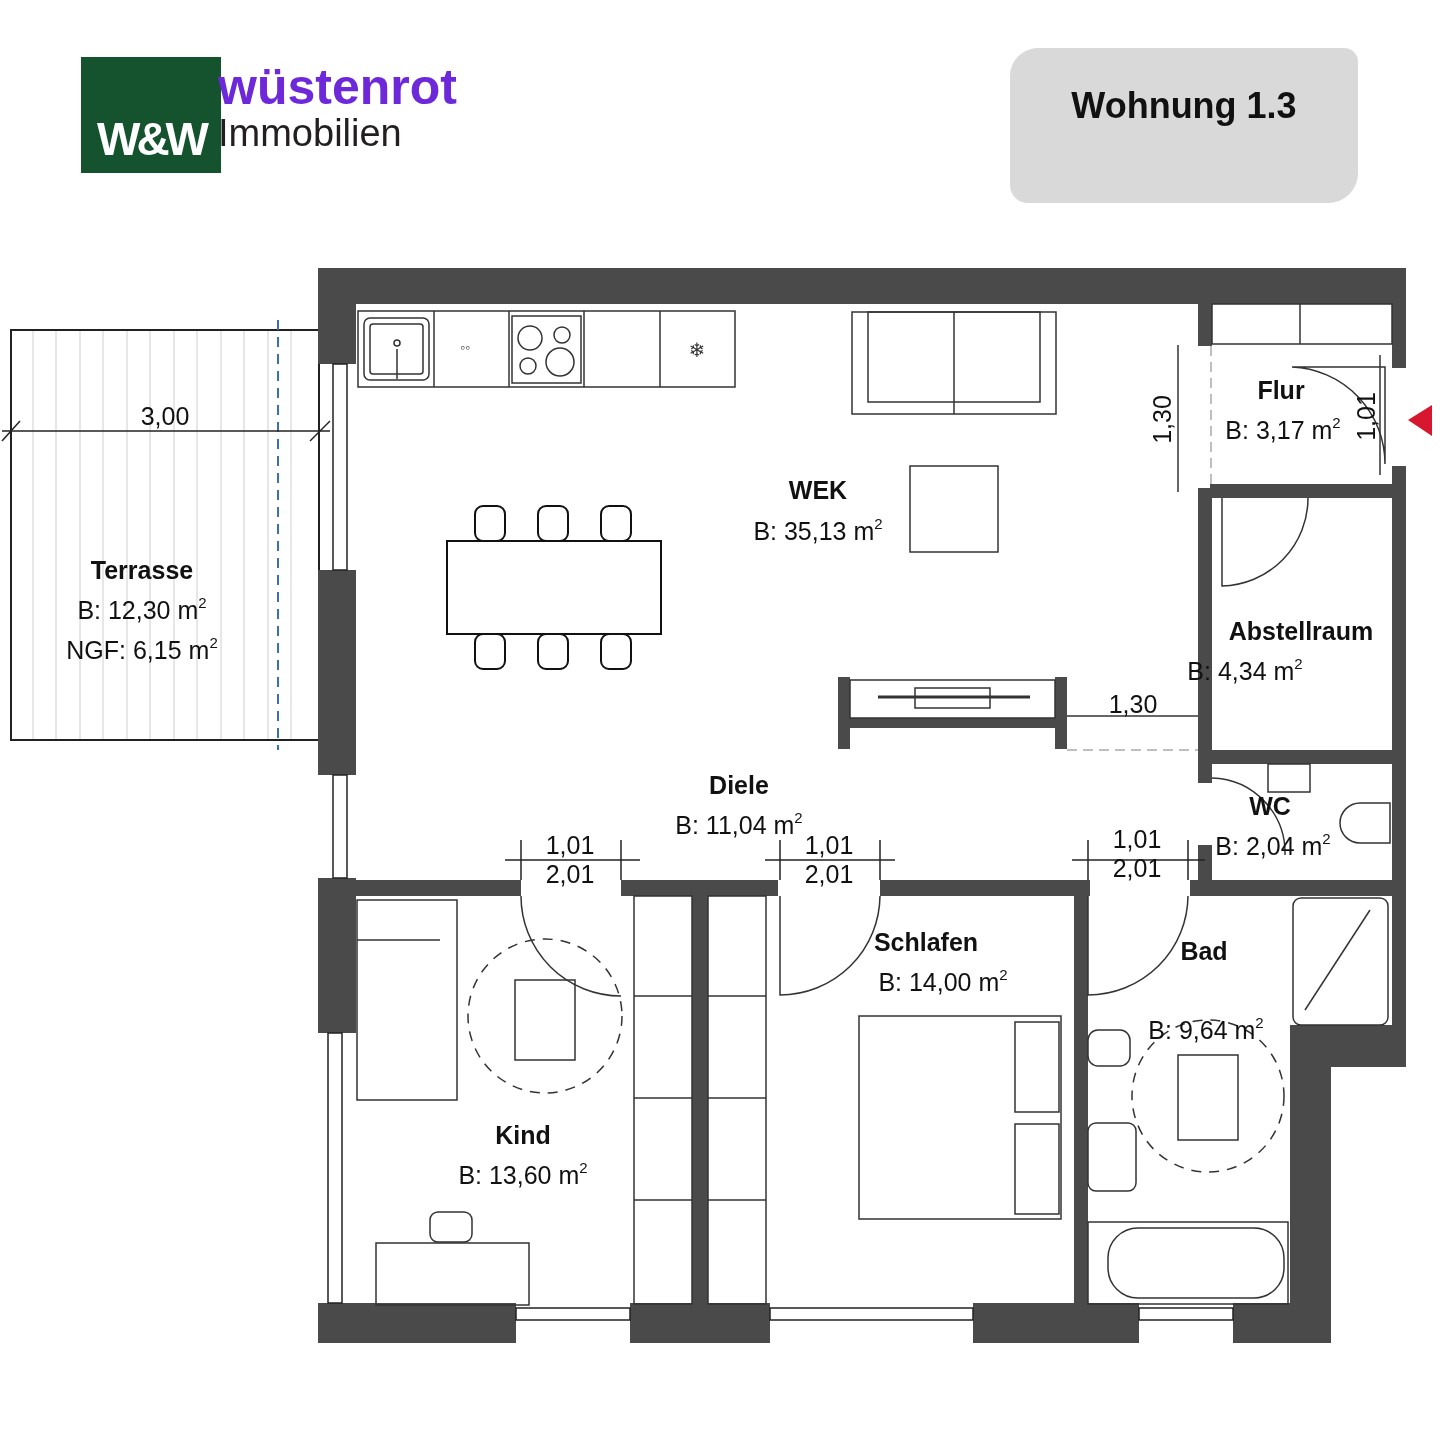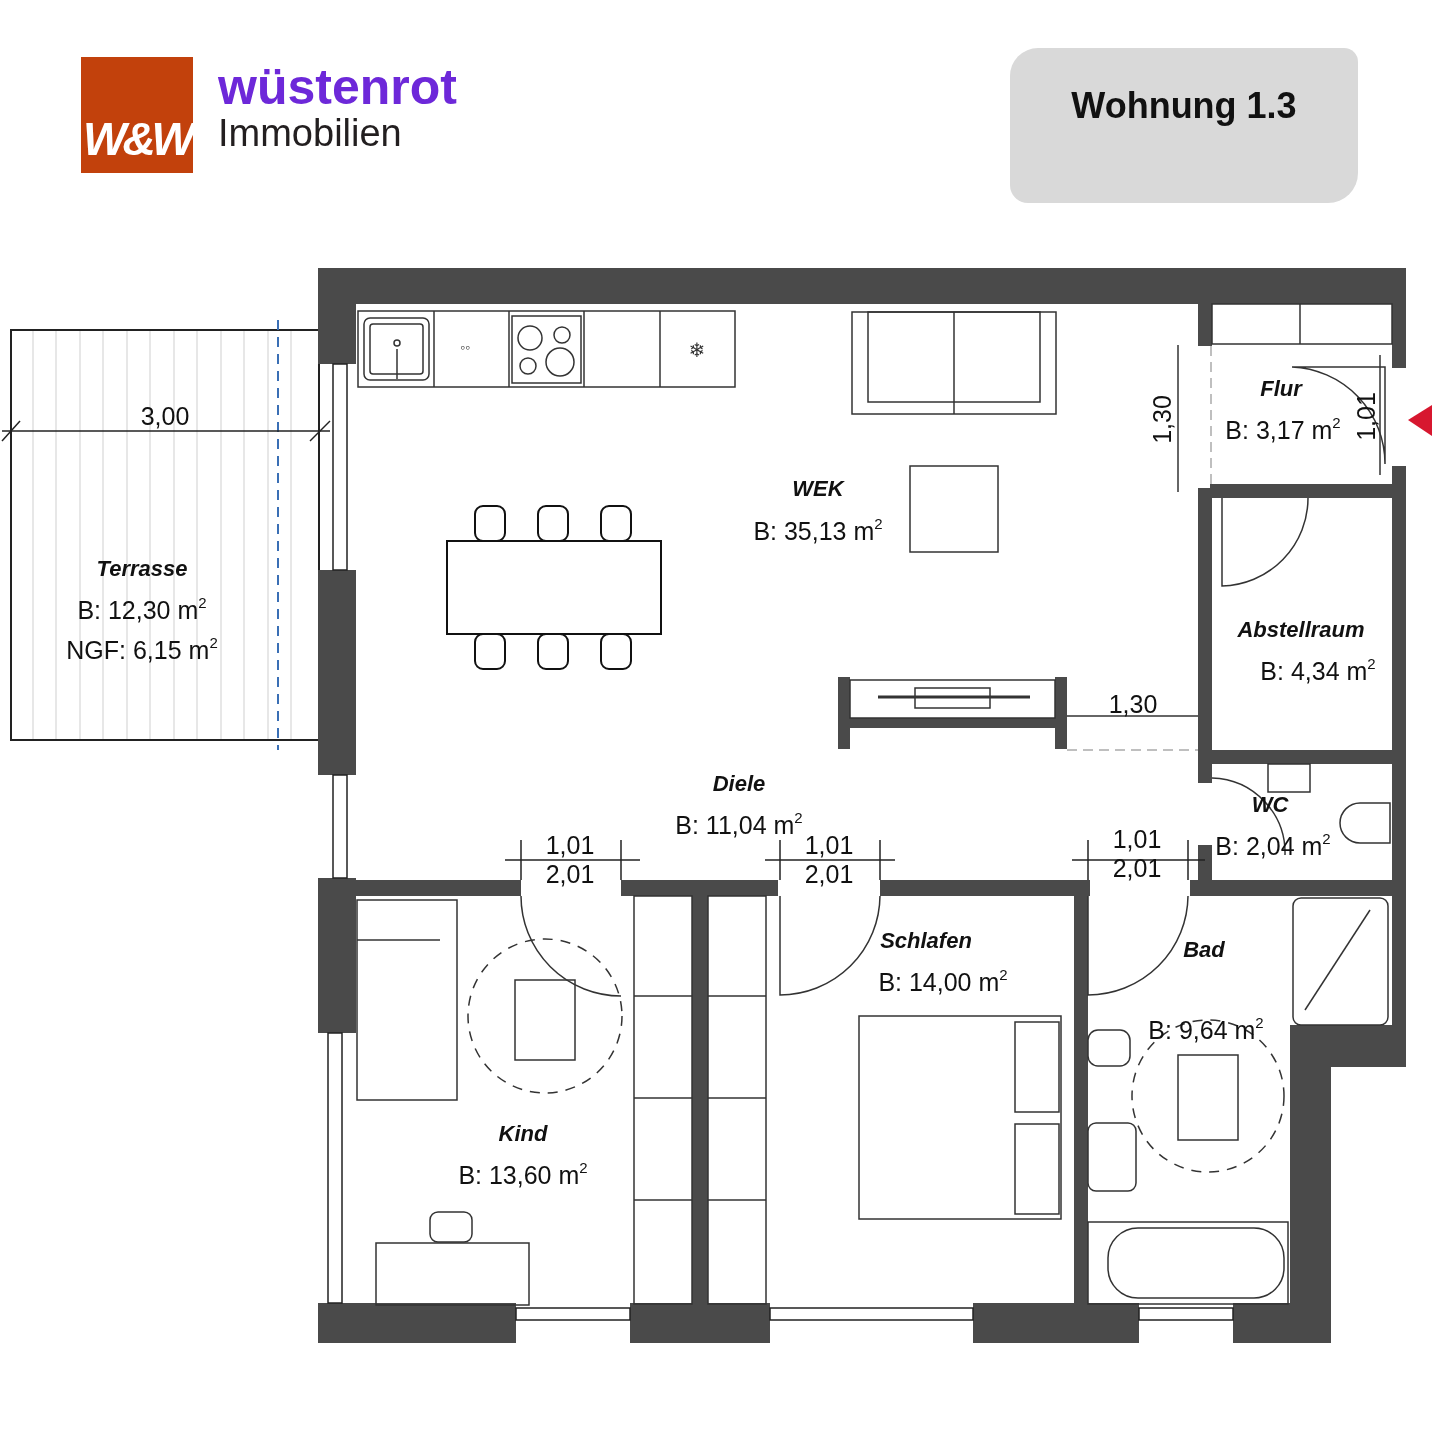--- a/index.html
+++ b/index.html
@@ -1,26 +1,26 @@
 <!DOCTYPE html>
 <html><head>
 <meta charset="utf-8">
 <style>
   html,body{margin:0;padding:0;background:#fff;}
   body{width:1440px;height:1440px;position:relative;overflow:hidden;font-family:"Liberation Sans",sans-serif;color:#111;}
-  .logo-box{position:absolute;left:81px;top:57px;width:112px;height:116px;background:#c2410c;font-style:italic;}
+  .logo-box{position:absolute;left:81px;top:57px;width:140px;height:116px;background:#14532d;}
   .logo-ww{position:absolute;left:0;right:0;top:55px;text-align:center;color:#fff;font-weight:bold;font-size:46px;letter-spacing:-4px;font-family:"Liberation Sans",sans-serif;}
   .brand1{position:absolute;left:218px;top:58px;font-size:50px;font-weight:bold;color:#6d28d9;letter-spacing:0px;}
   .brand2{position:absolute;left:218px;top:112px;font-size:38px;color:#231f20;}
   .badge{position:absolute;left:1010px;top:48px;width:348px;height:155px;background:#d9d9d9;border-radius:28px 14px 30px 18px;}
   .badge-l1,.badge-l2{position:absolute;left:0;right:0;text-align:center;font-weight:bold;font-size:36px;color:#111;}
   .badge-l1{top:30px;margin-top:7px;} .badge-l2{top:82px;}
   svg.plan{position:absolute;left:0;top:0;}
   .lbl{position:absolute;text-align:center;white-space:nowrap;transform:translateX(-50%);}
-  .rname{font-weight:bold;font-size:22px;font-style:italic;}
+  .rname{font-weight:bold;font-size:25px;}
   .rarea{font-size:25px;}
   .dim{font-size:25px;}
   sup{font-size:15px;vertical-align:top;position:relative;top:-2px;}
 </style>
 </head>
 <body>
 
 <div class="logo-box">
   <div class="logo-ww">W&amp;W</div>
 </div>
@@ -213,21 +213,21 @@
 <div class="lbl rarea" style="left:142px;top:596px"><span>B: 12,30 m</span><sup>2</sup></div>
 <div class="lbl rarea" style="left:142px;top:636px"><span>NGF: 6,15 m</span><sup>2</sup></div>
 
 <div class="lbl rname" style="left:818px;top:476px">WEK</div>
 <div class="lbl rarea" style="left:818px;top:517px"><span>B: 35,13 m</span><sup>2</sup></div>
 
 <div class="lbl rname" style="left:1281px;top:376px">Flur</div>
 <div class="lbl rarea" style="left:1283px;top:416px"><span>B: 3,17 m</span><sup>2</sup></div>
 
 <div class="lbl rname" style="left:1301px;top:617px">Abstellraum</div>
-<div class="lbl rarea" style="left:1318px;top:657px"><span>B: 4,34 m</span><sup>2</sup></div>
+<div class="lbl rarea" style="left:1245px;top:657px"><span>B: 4,34 m</span><sup>2</sup></div>
 
 <div class="lbl rname" style="left:739px;top:771px">Diele</div>
 <div class="lbl rarea" style="left:739px;top:811px"><span>B: 11,04 m</span><sup>2</sup></div>
 
 <div class="lbl rname" style="left:1270px;top:792px">WC</div>
 <div class="lbl rarea" style="left:1273px;top:832px"><span>B: 2,04 m</span><sup>2</sup></div>
 
 <div class="lbl rname" style="left:523px;top:1121px">Kind</div>
 <div class="lbl rarea" style="left:523px;top:1161px"><span>B: 13,60 m</span><sup>2</sup></div>
 

